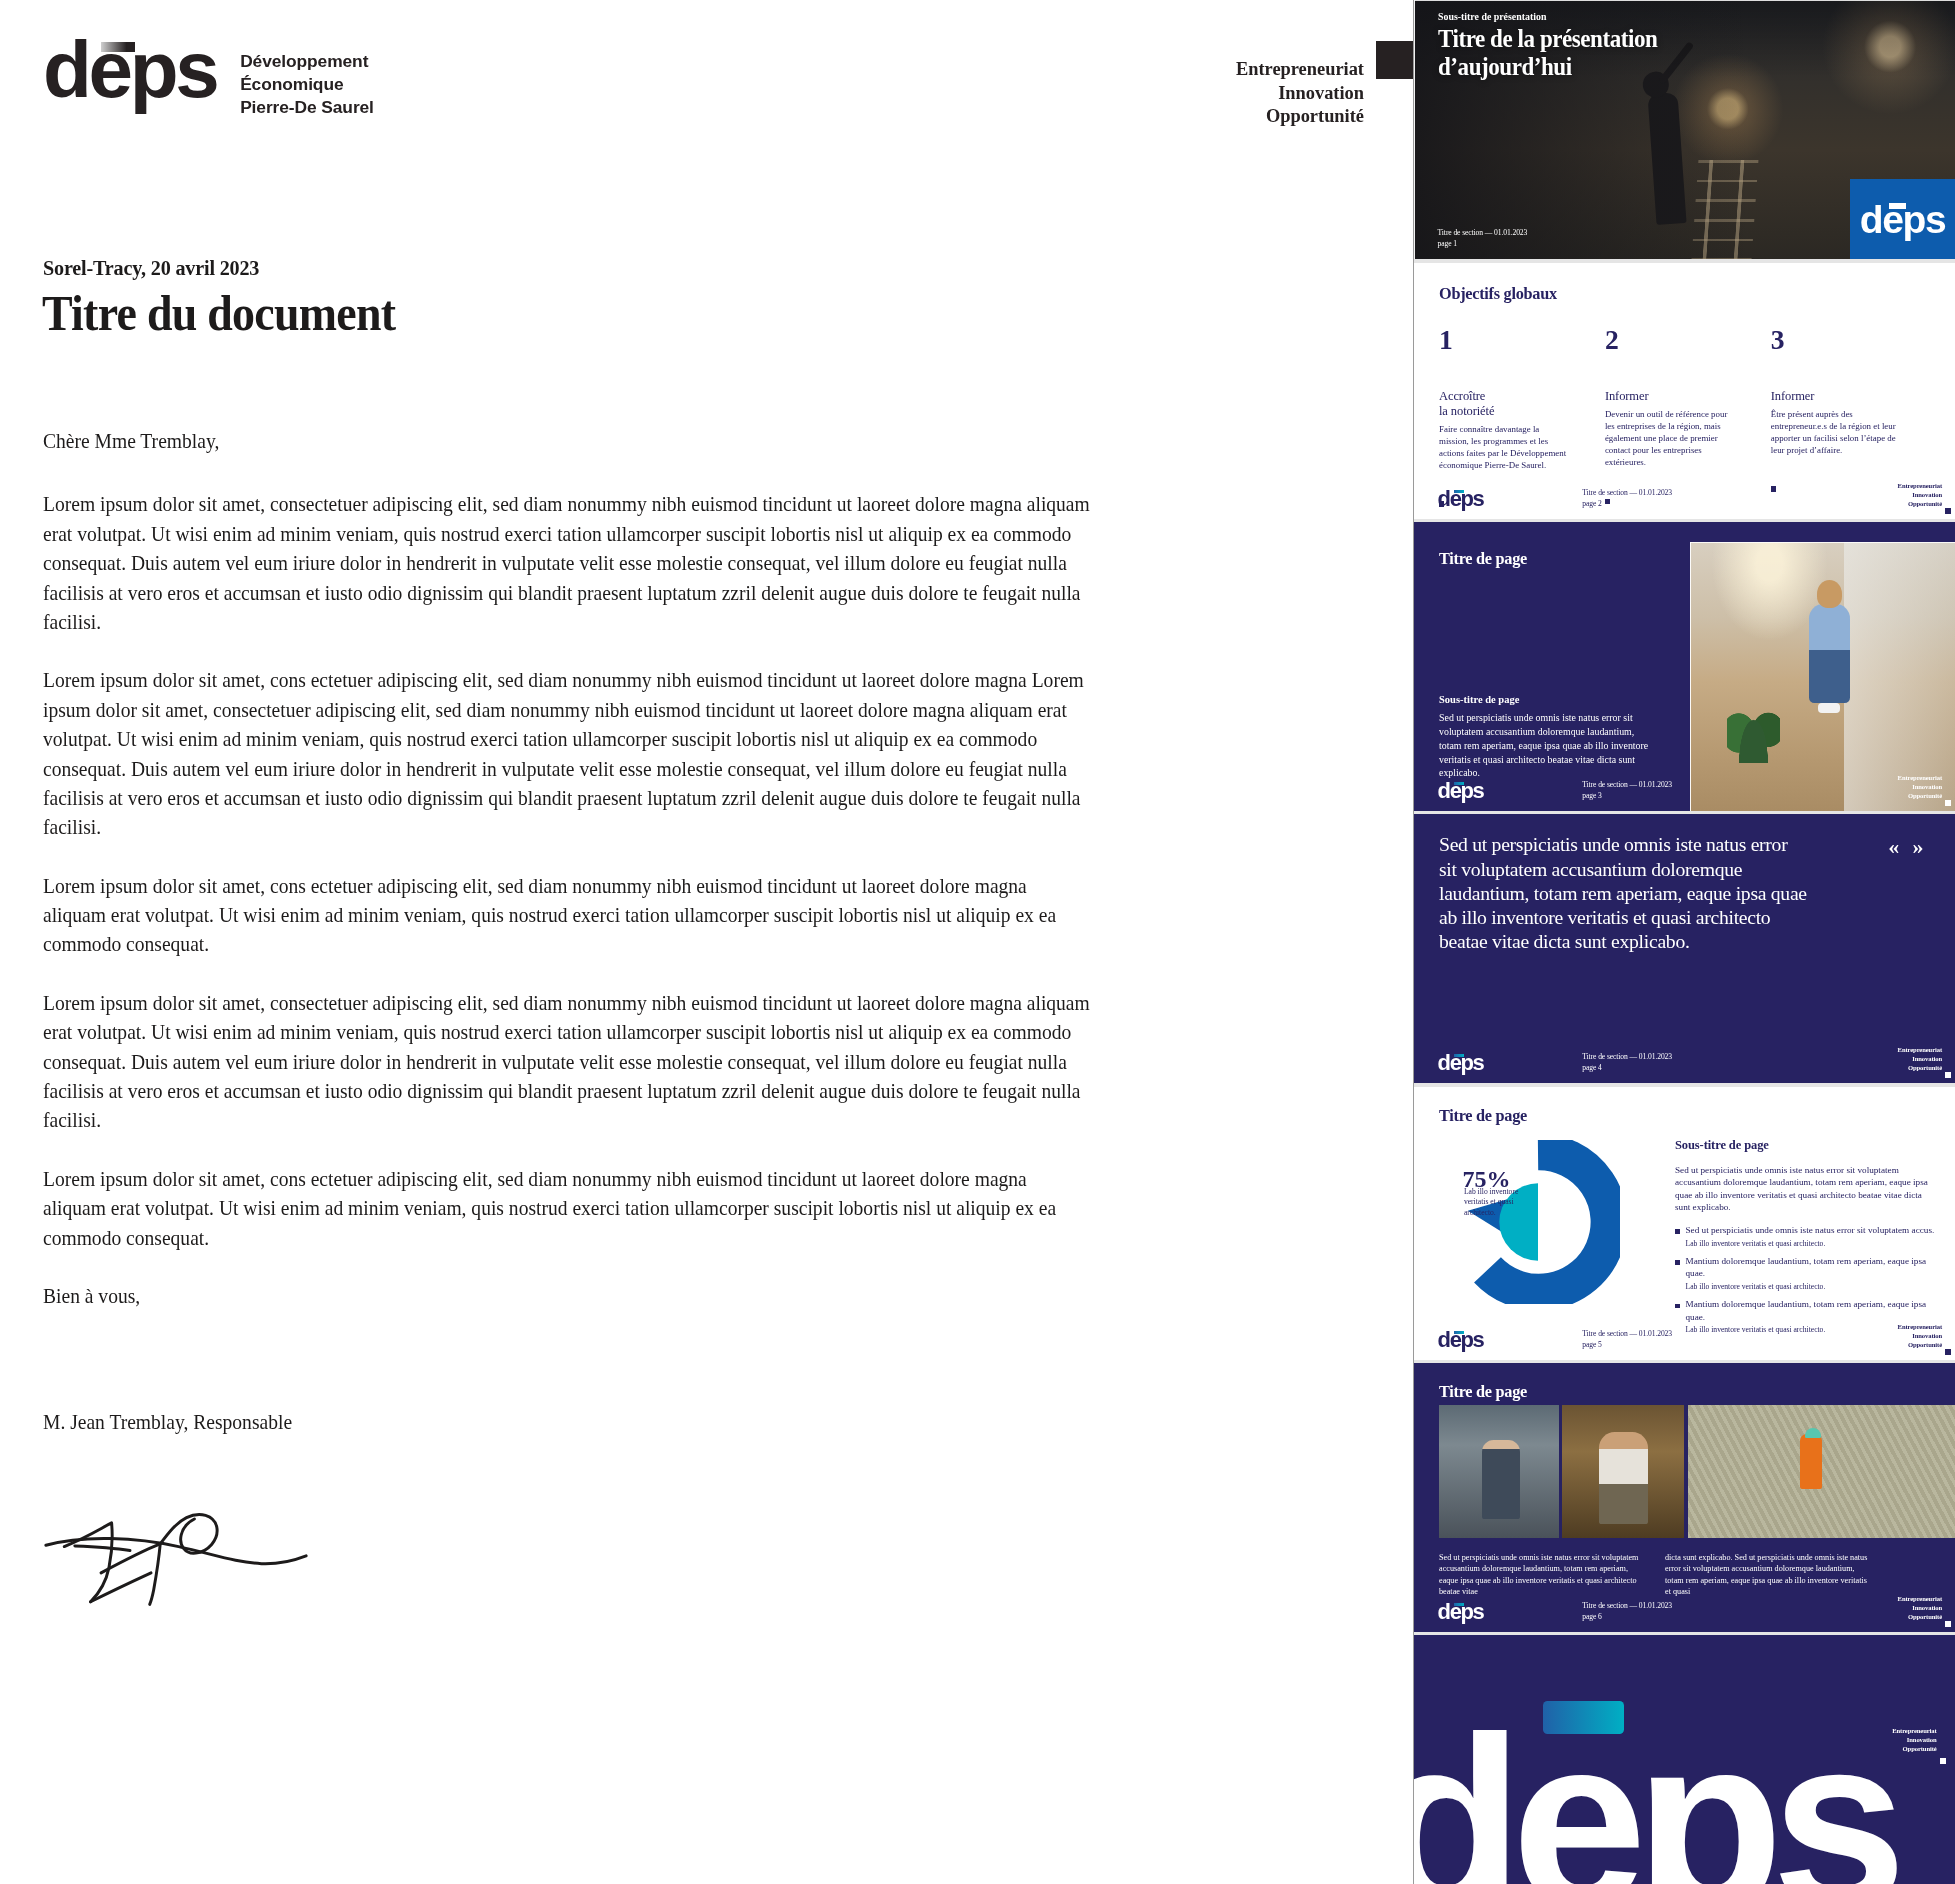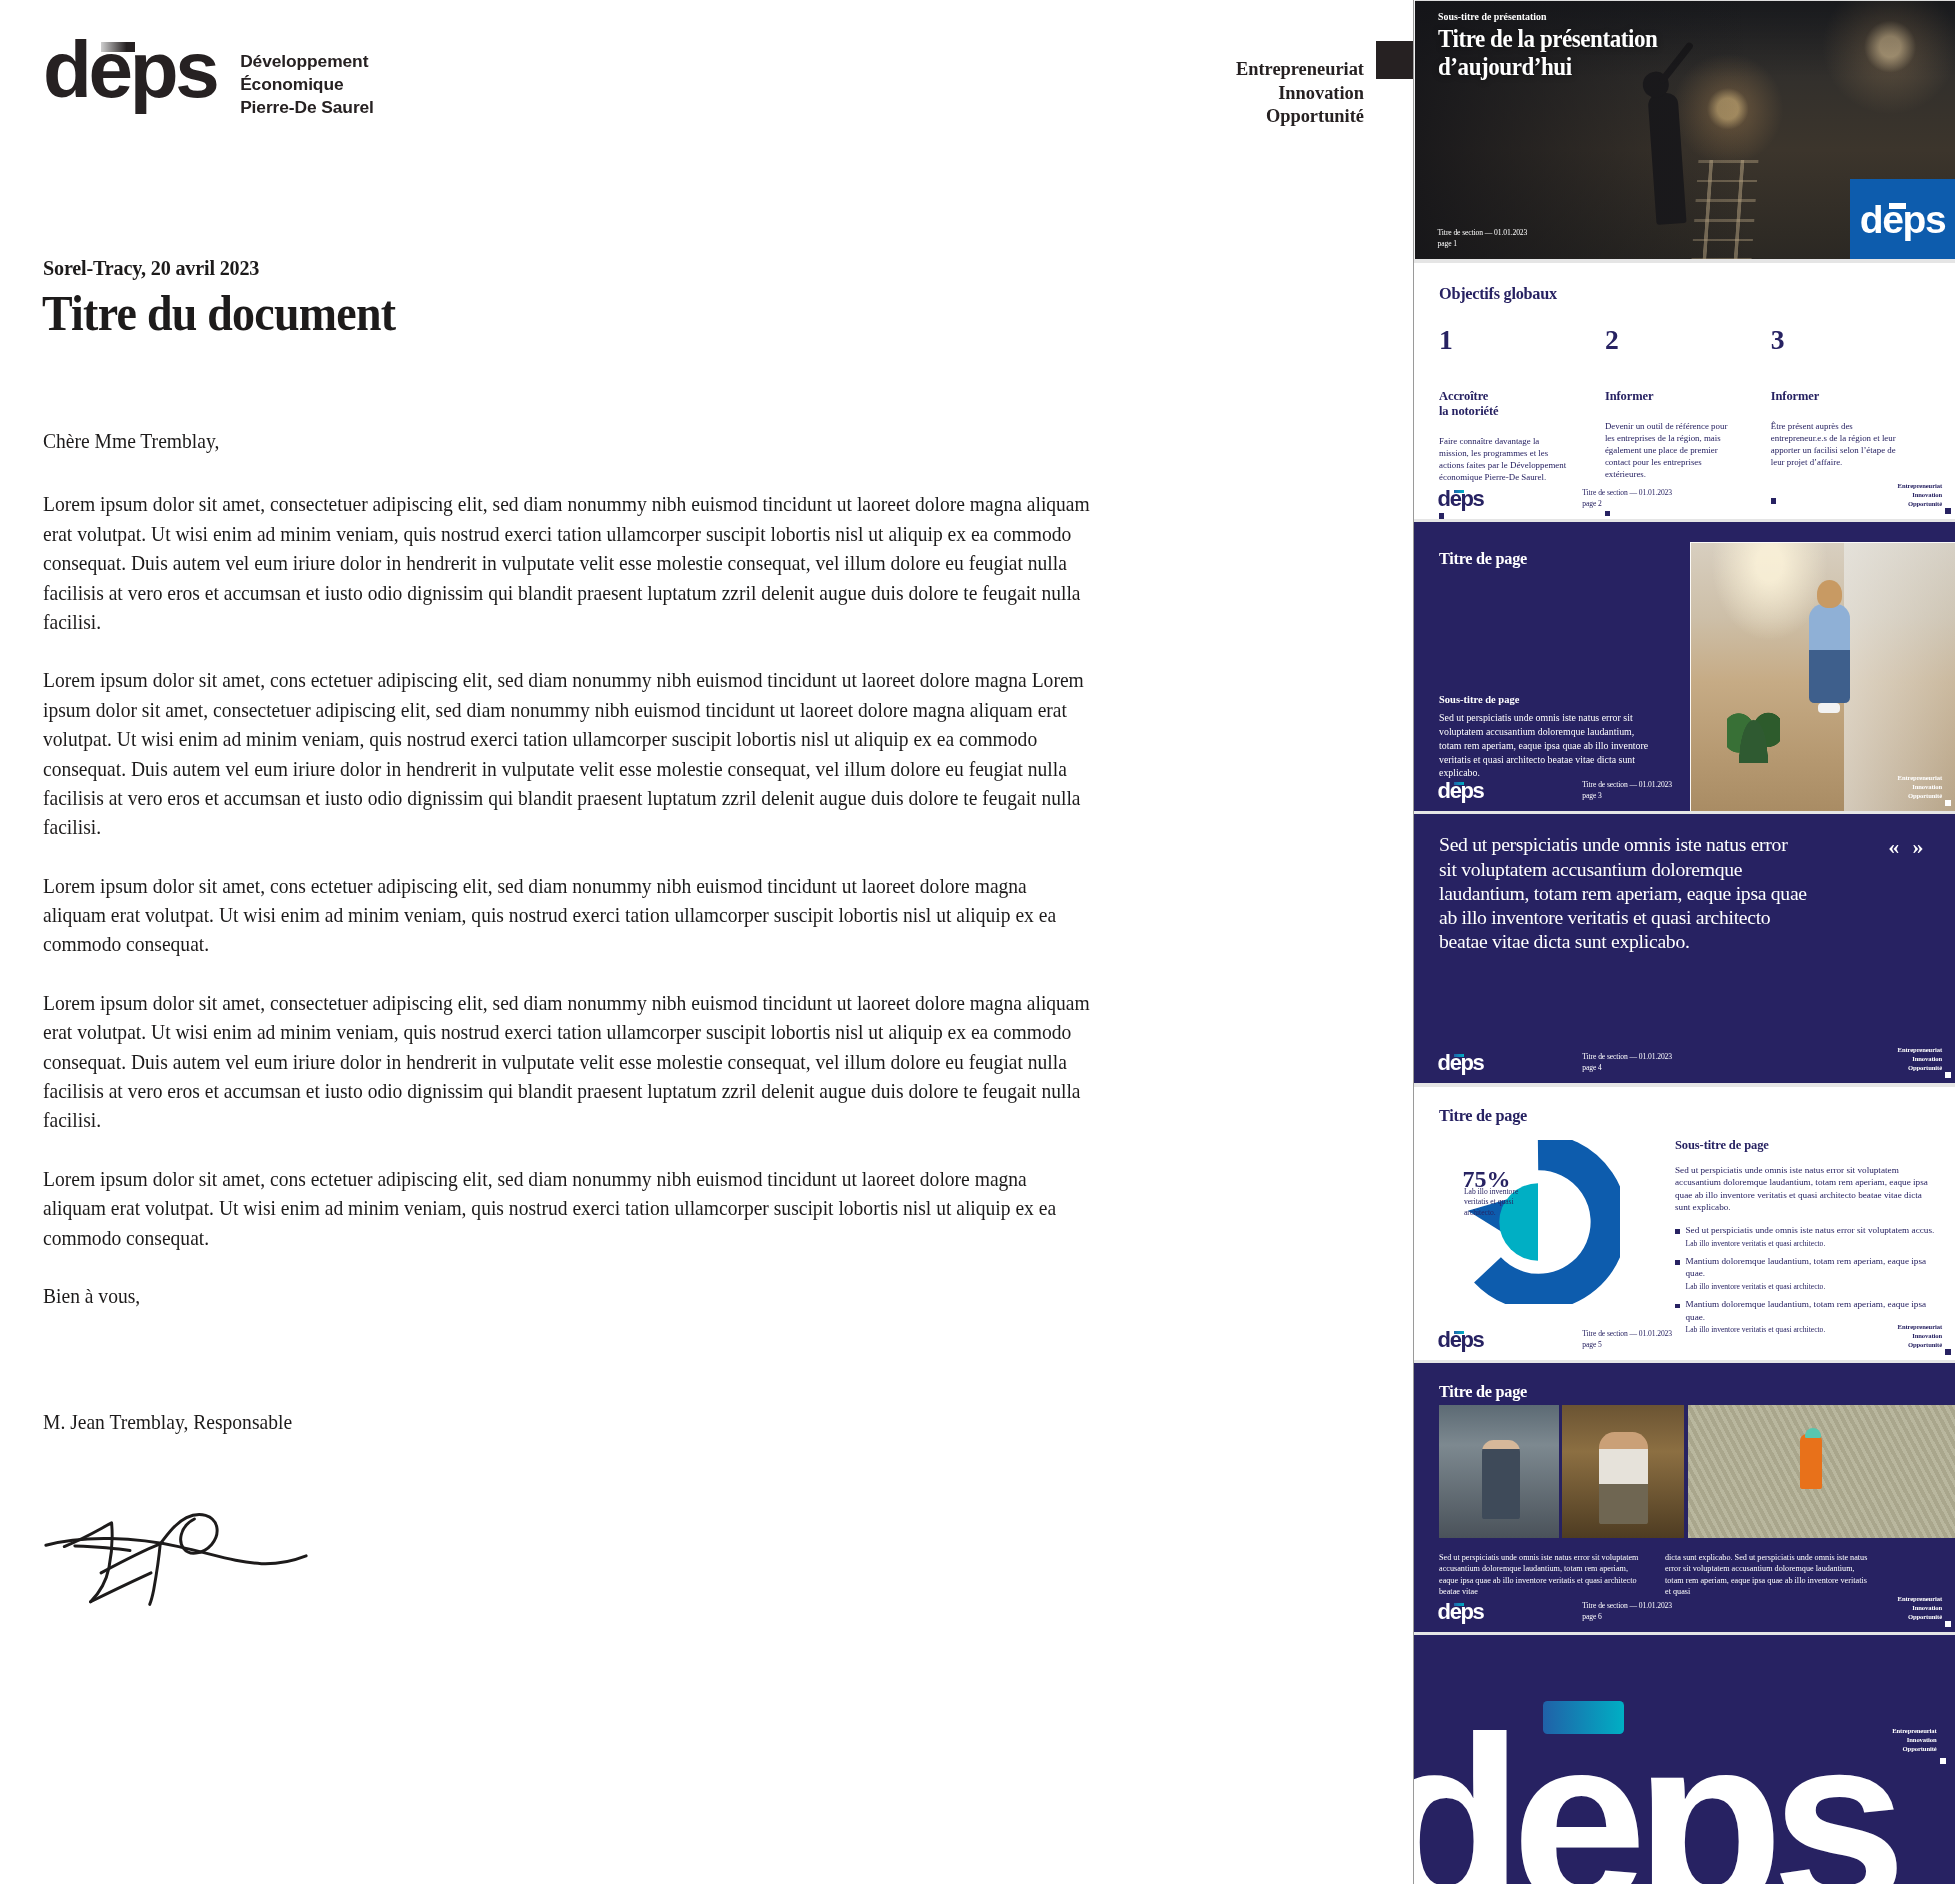--- a/index.html
+++ b/index.html
@@ -217,22 +217,22 @@
     color: #272262; font-size: 17.7px; letter-spacing: -0.3px;
     transform: scaleX(0.92); transform-origin: left top;
   }
   .cols3 { position: absolute; left: 25px; top: 63px; right: 18.4px; display: flex; gap: 0; }
   .col3 { width: 169px; }
   .c3-num {
     font-family: "Liberation Serif", serif; font-weight: bold; color: #272262;
     font-size: 27.6px; line-height: 1; margin-bottom: 35px;
   }
   .c3-head {
-    font-family: "Liberation Serif", serif; font-weight: bold; color: #272262;
-    font-size: 12.5px; line-height: 1.2; margin-bottom: 16px; letter-spacing: -0.1px;
+    font-family: "Liberation Serif", serif; font-weight: normal; color: #272262;
+    font-size: 12.5px; line-height: 1.2; margin-bottom: 4px; letter-spacing: -0.1px;
   }
   .c3-body {
     font-family: "Liberation Serif", serif; color: #272262;
     font-size: 8.9px; line-height: 1.37; width: 131px;
   }
   .c3-sq { width: 5.3px; height: 5.3px; background: #272262; margin-top: 30px; }
   .s2 .foot-meta { color: #272262; }
   .s2 .foot-tagline { color: #272262; }
   .s2 .foot-sq { background: #272262; }
 

